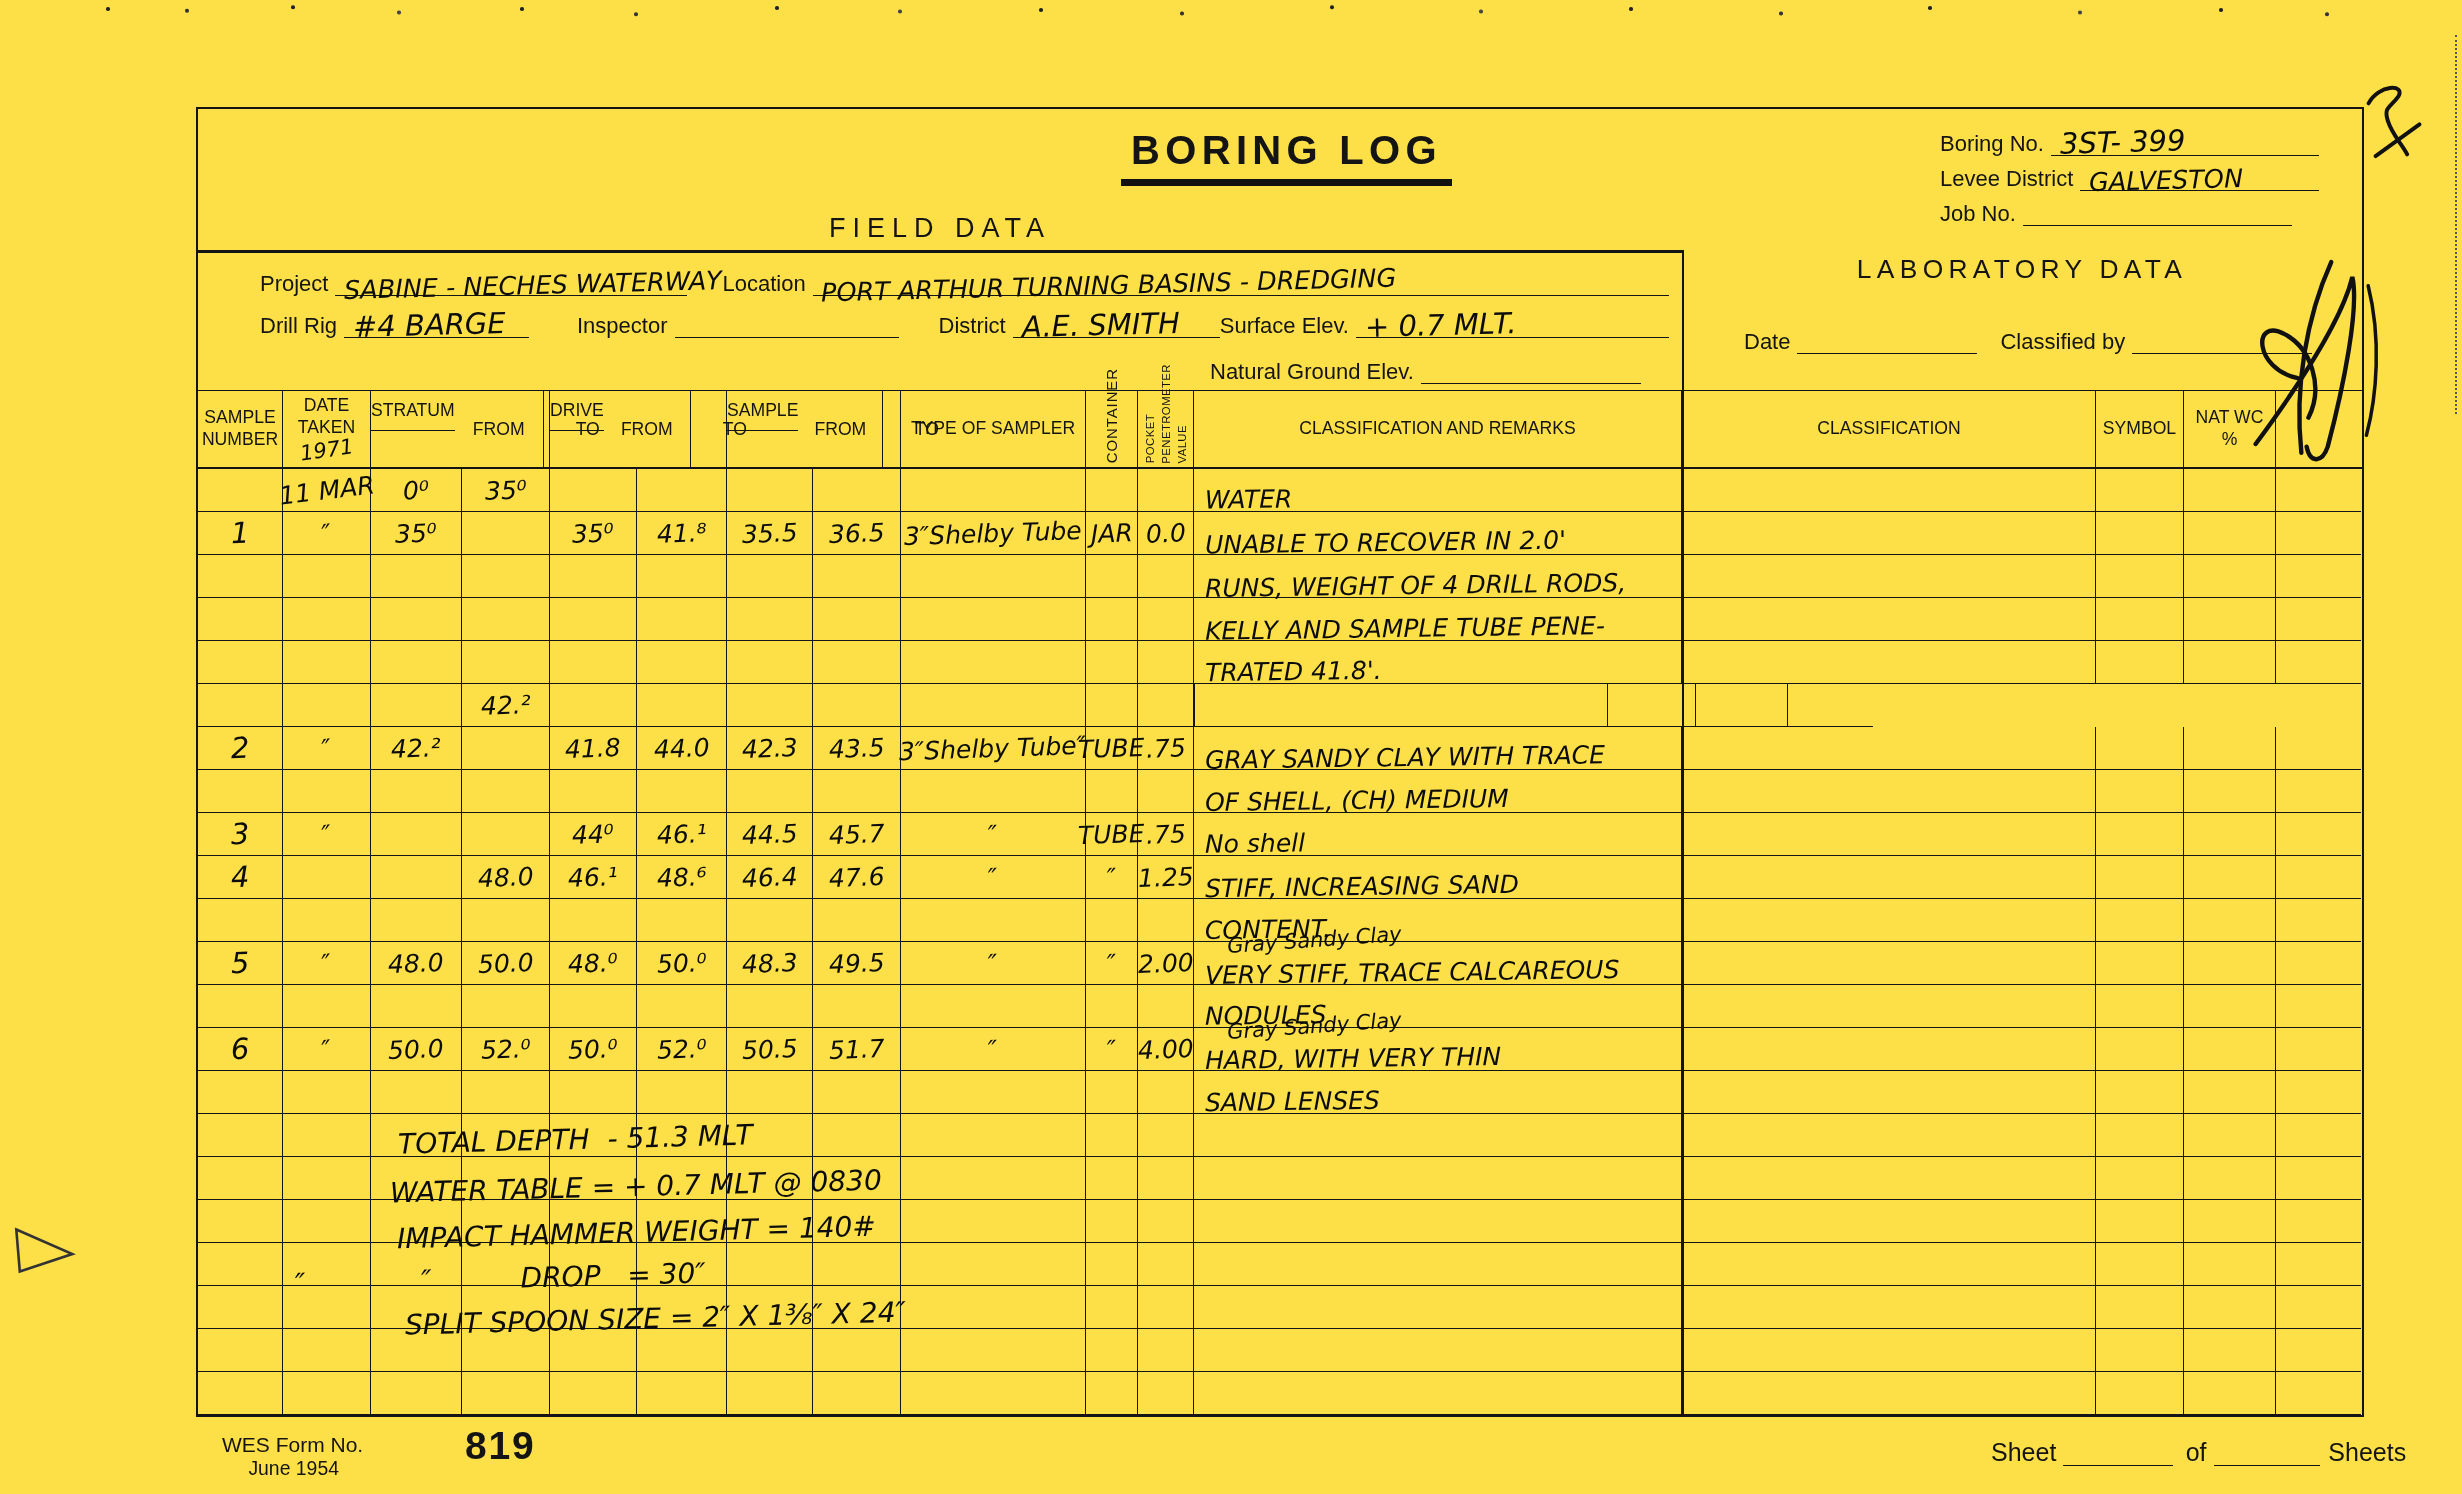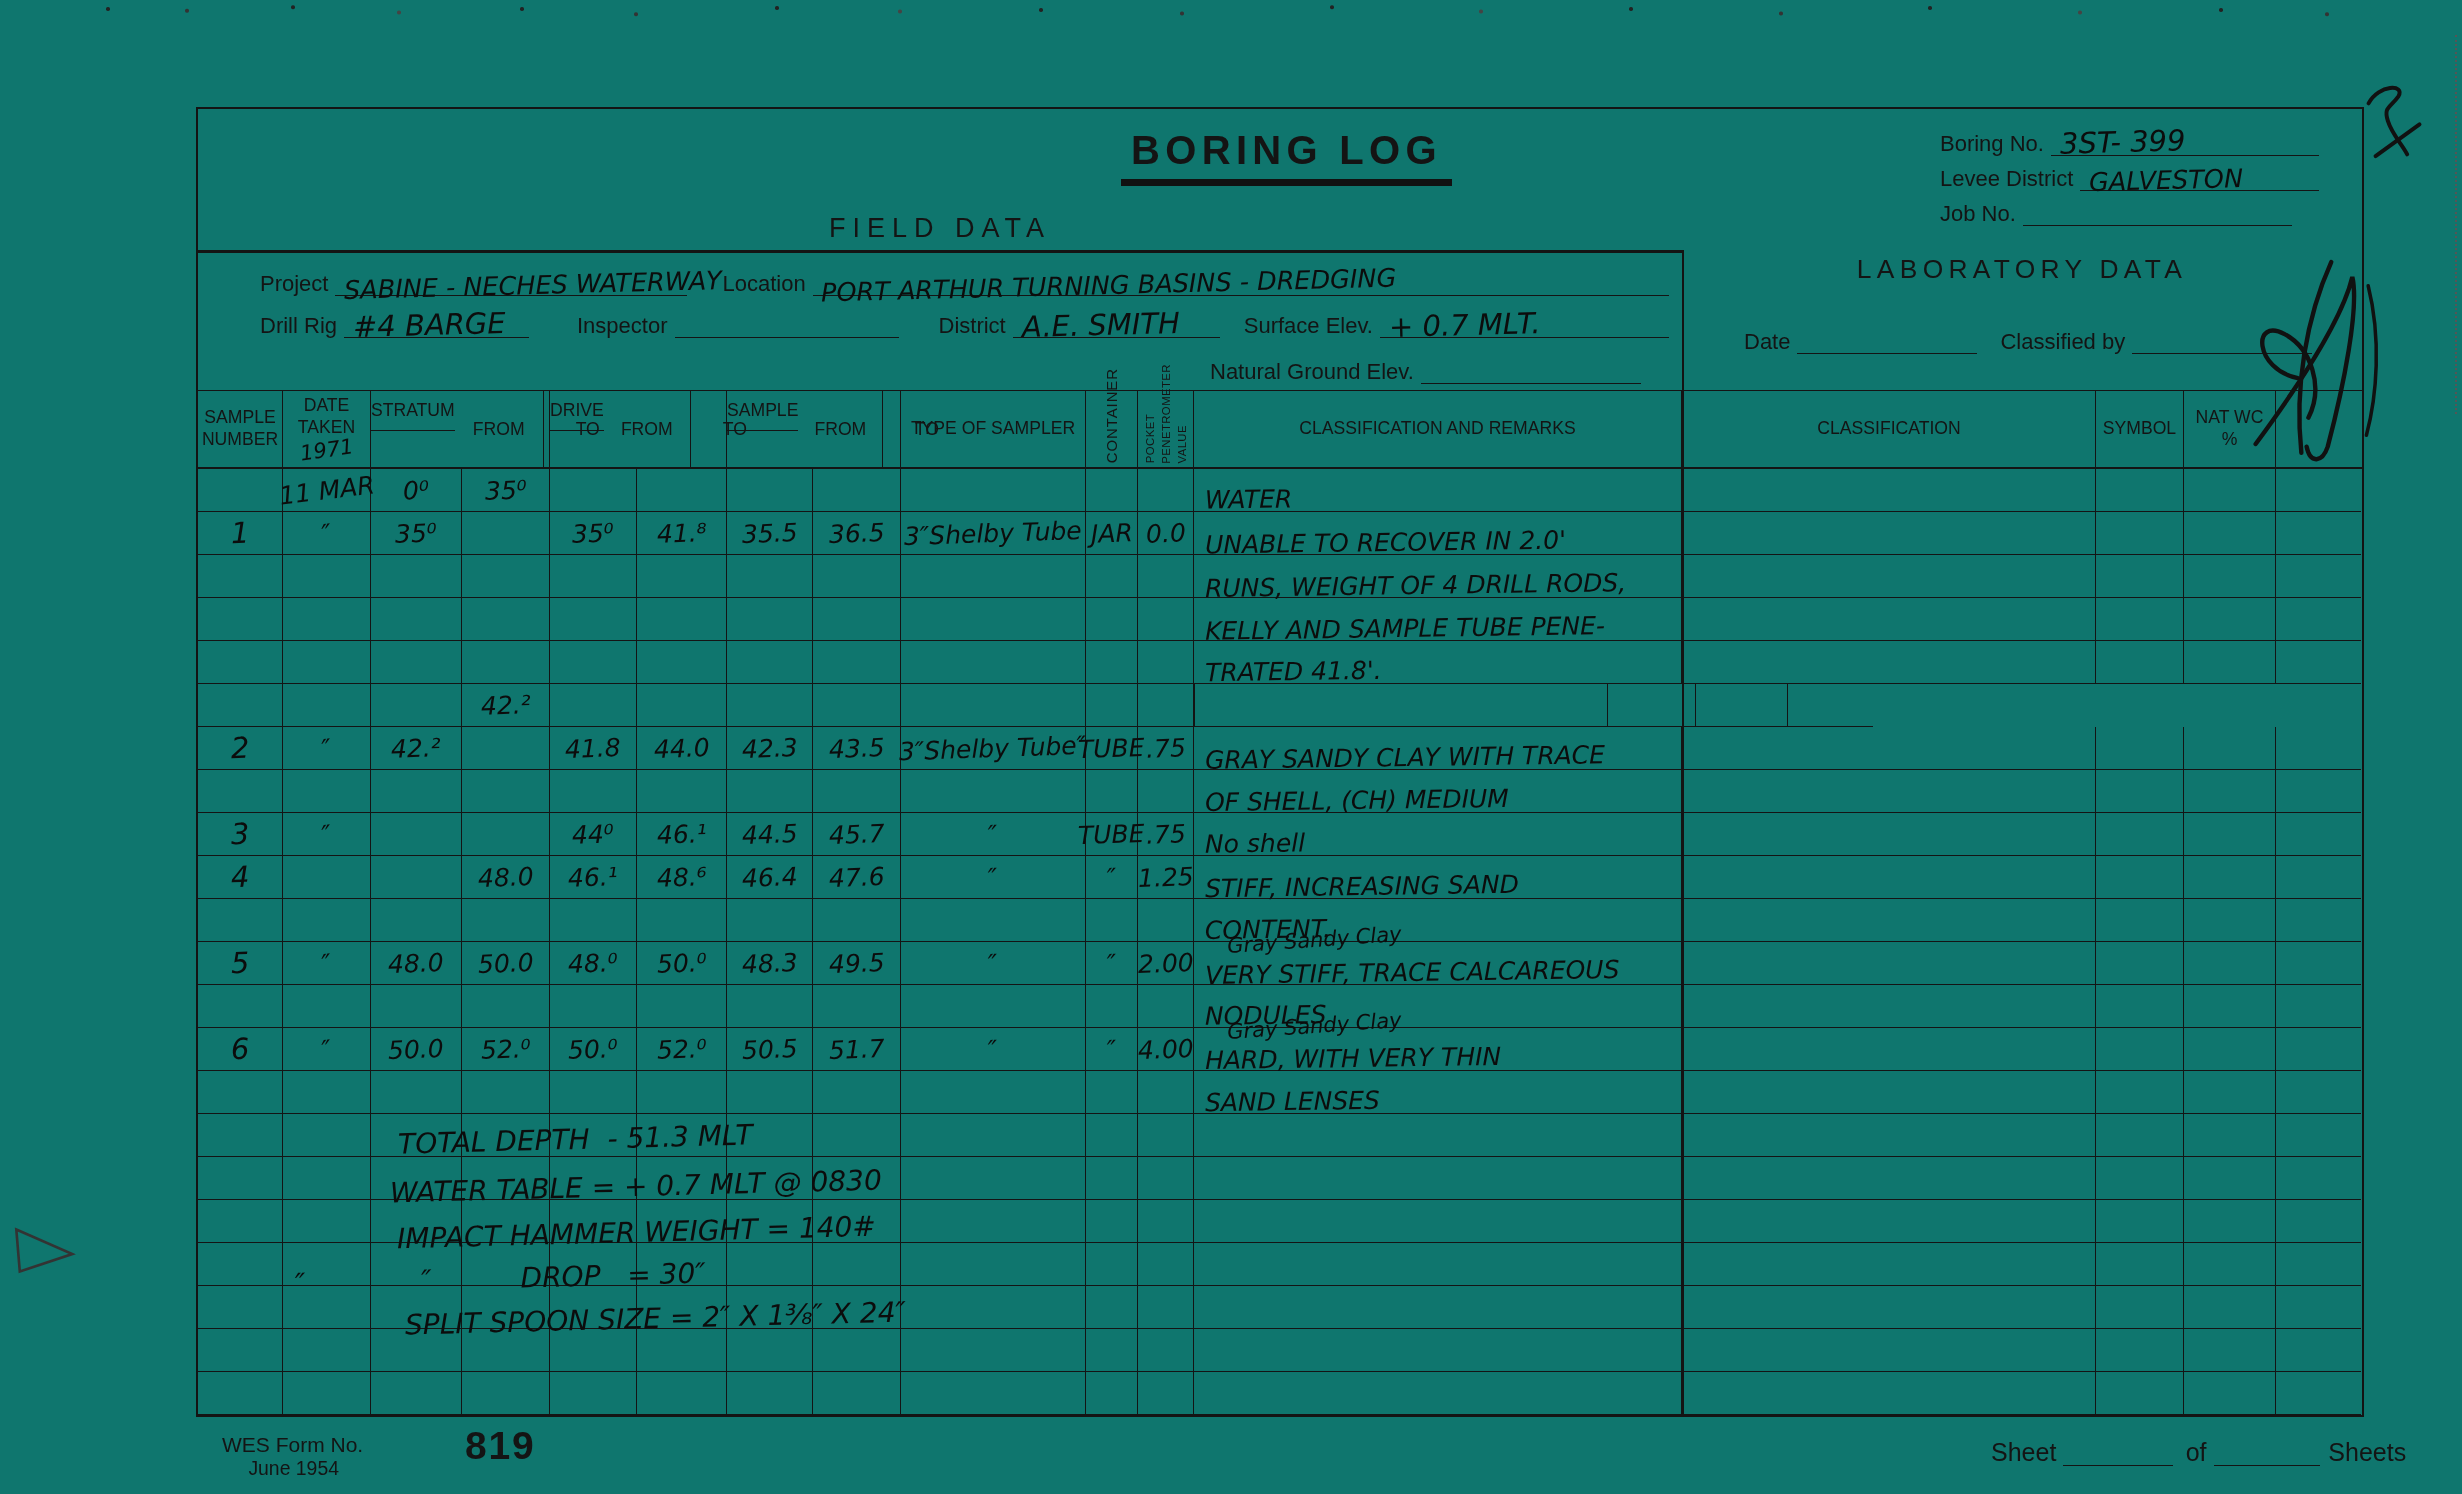--- a/index.html
+++ b/index.html
@@ -1,17 +1,17 @@
 <!DOCTYPE html>
 <html style="font-size:14px"><head>
 <meta charset="utf-8">
 <style>
   html,body{margin:0;padding:0;background:#fff;}
   body{width:2462px;height:1495px;position:relative;font-family:"Liberation Sans",sans-serif;color:#141414;overflow:hidden;}
-  .page{position:absolute;inset:0;background:#0f766e;}
+  .page{position:absolute;inset:0;background:#fde047;}
 
   
   .noise{position:absolute;left:106px;top:7px;width:3.5px;height:3.5px;background:#222;border-radius:50%;
     box-shadow:79px 1.8px 0 #333,185px -1.8px 0 #222,291px 3.5px 0 #444,414px 0 0 #222,528px 5.3px 0 #333,
     669px -0.9px 0 #222,792px 2.6px 0 #444,933px 0.9px 0 #222,1074px 4.4px 0 #333,1224px -1.8px 0 #222,
     1373px 2.6px 0 #444,1523px 0 0 #222,1673px 4.4px 0 #333,1822px -0.9px 0 #222,1972px 3.5px 0 #444,
     2113px 0.9px 0 #222,2219px 5.3px 0 #333;}
   .edge-dots{position:absolute;left:2455px;top:35px;height:379px;border-left:2.6px dotted #555;}
 
   
@@ -140,21 +140,21 @@
         <span class="fv hw big">#4 BARGE</span>
       </span>
       <span class="lb" style="margin-left:48px">Inspector</span>
       <span class="ul" style="width:224px">
         <span class="fv hw"></span>
       </span>
       <span class="lb" style="margin-left:40px">District</span>
       <span class="ul" style="width:207px">
         <span class="fv hw big">A.E. SMITH</span>
       </span>
-      <span class="lb" style="margin-left:24px">Surface Elev.</span>
+      <span class="lb" style="margin-left:0">Surface Elev.</span>
       <span class="ul" style="flex:1">
         <span class="fv hw big">+ 0.7 MLT.</span>
       </span>
     </div>
 
     <div class="fline" style="left:1012px;top:248px;width:431px;">
       <span class="lb">Natural Ground Elev.</span>
       <span class="ul" style="flex:1">
         <span class="fv hw"></span>
       </span>

